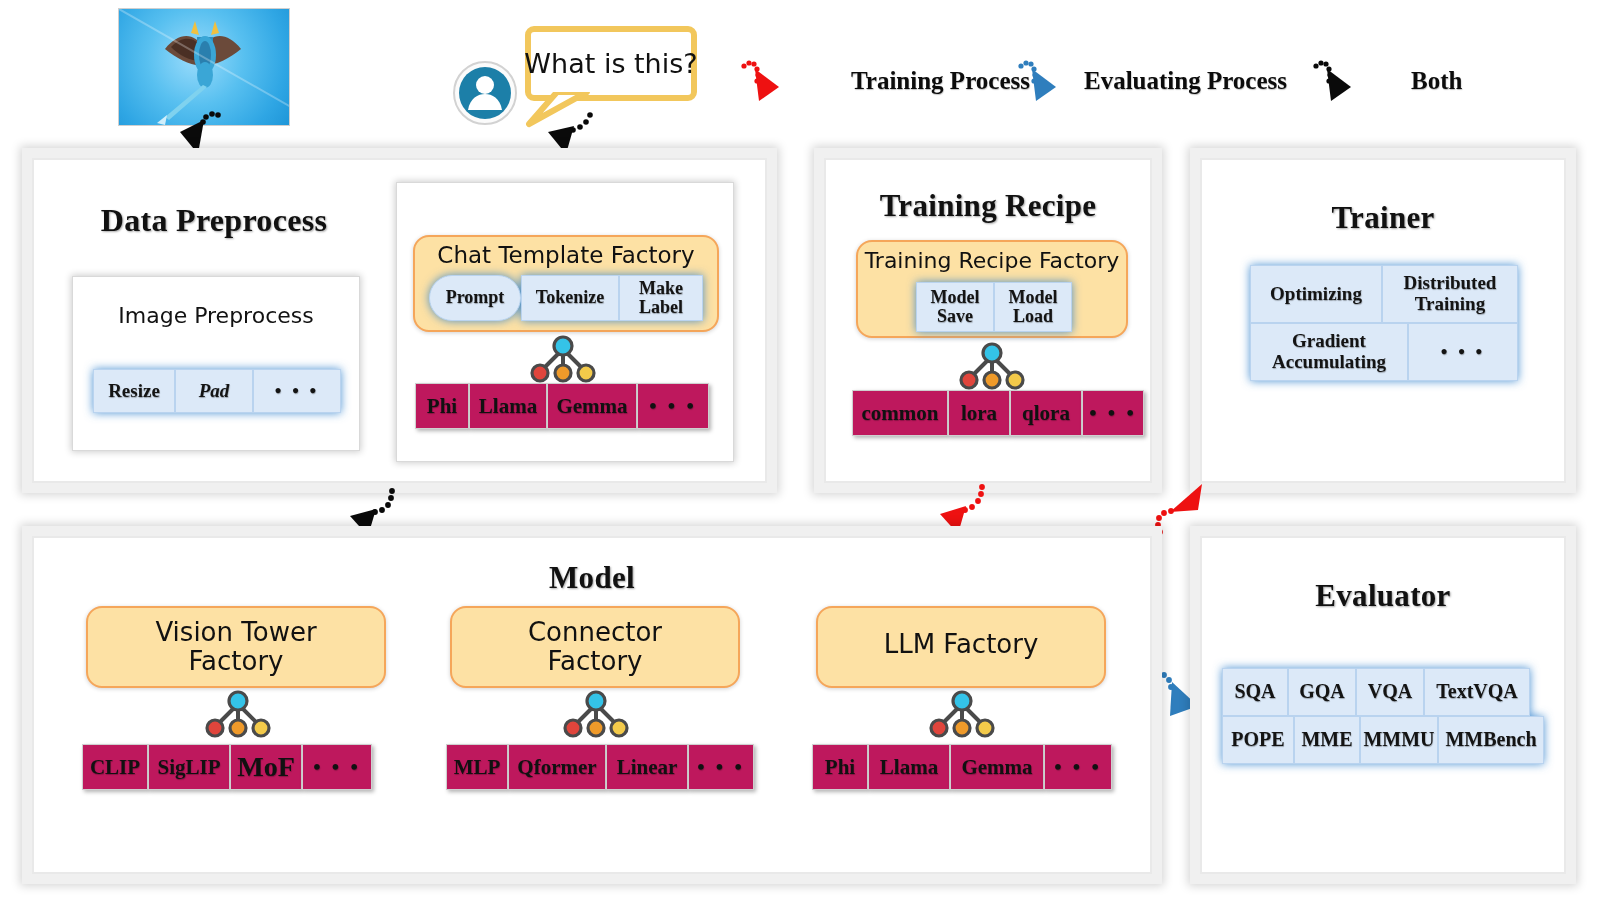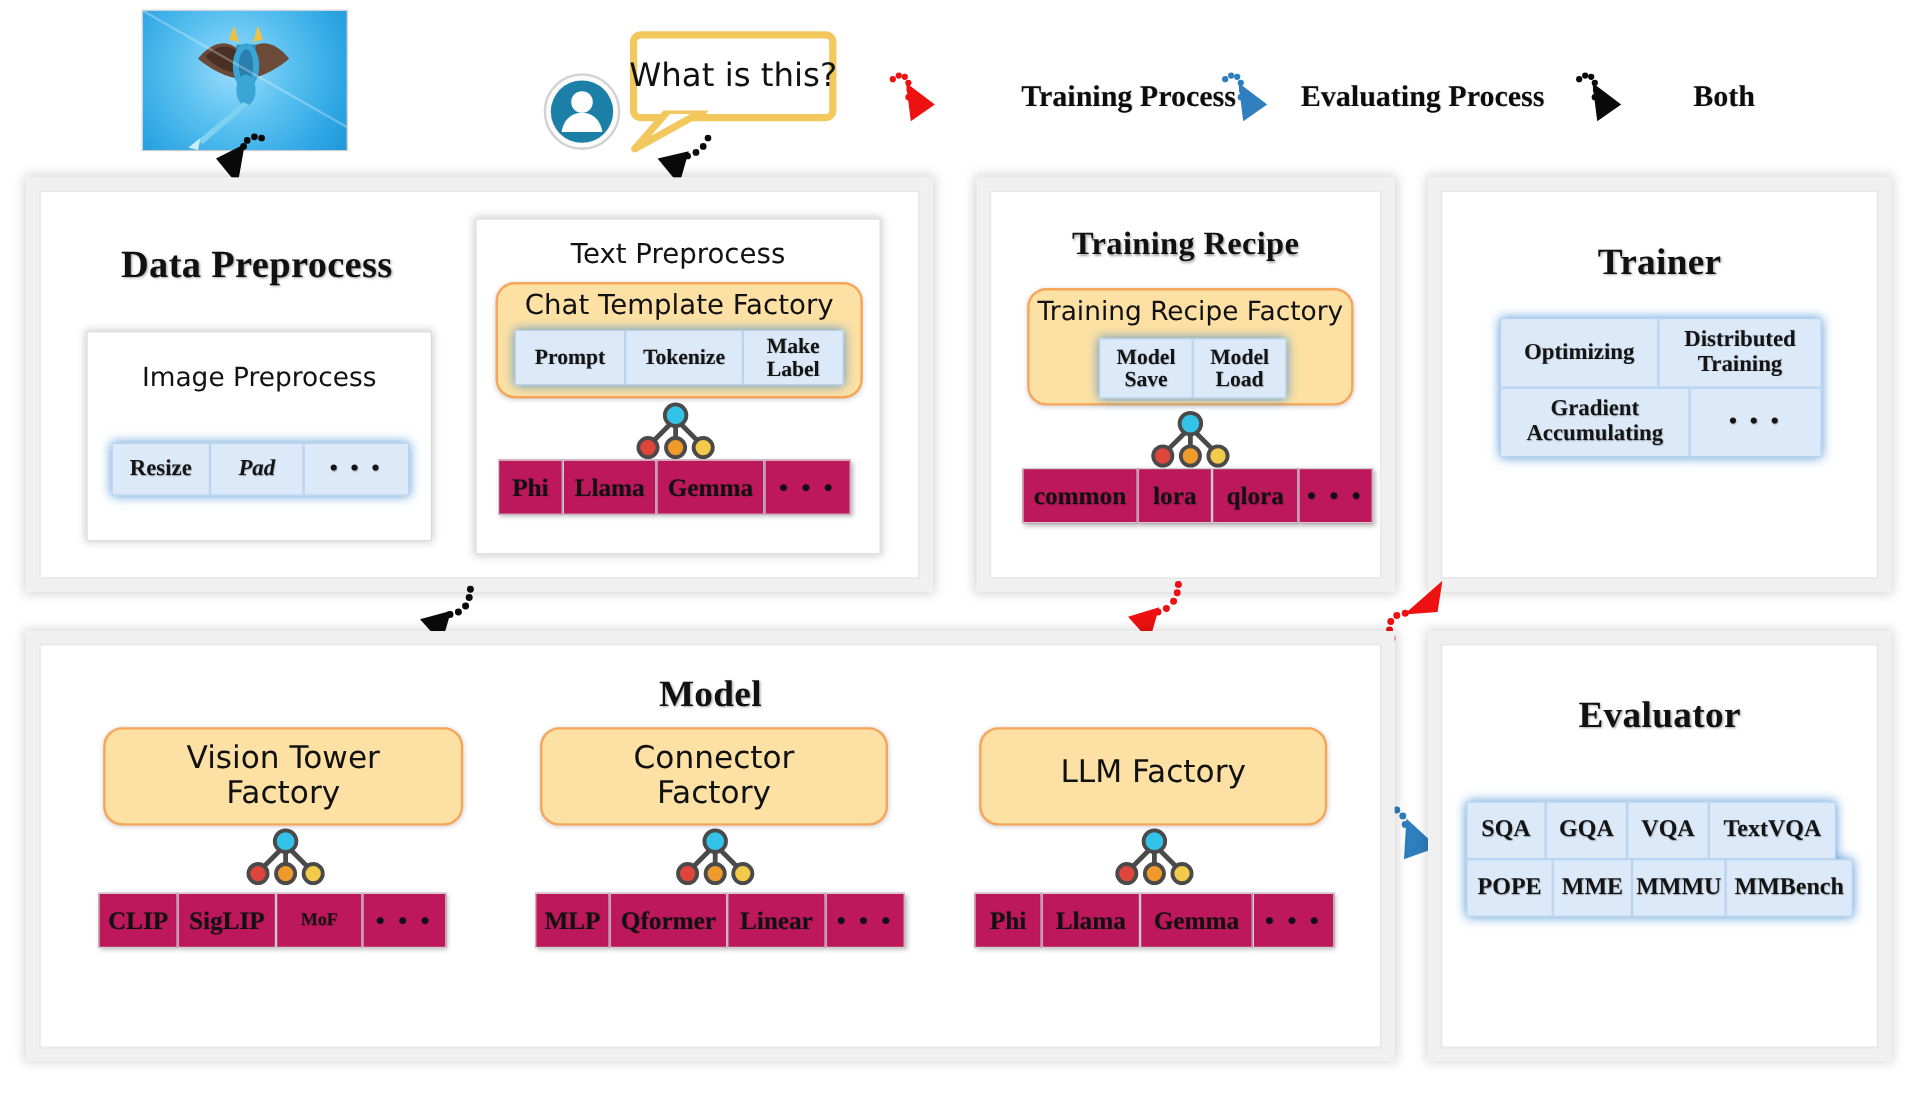--- a/index.html
+++ b/index.html
@@ -235,26 +235,25 @@
       <div class="card" style="left:38px; top:116px; width:288px; height:175px;">
         <div class="title-sans" style="top:26px; font-size:22px;">Image Preprocess</div>
         <div class="bluewrap" style="left:20px; top:92px;">
           <div class="chip-blue" style="width:82px; height:44px; font-size:19px;">Resize</div>
           <div class="chip-blue" style="width:78px; height:44px; font-size:19px;font-style:italic;">Pad</div>
           <div class="chip-blue dots" style="width:88px; height:44px; font-size:19px;">• • •</div>
         </div>
       </div>
 
       <div class="card" style="left:362px; top:22px; width:338px; height:280px;">
-        <div class="title-sans" style="top:16px; font-size:23px;">Text Preprocess</div>
 
         <div class="factory" style="left:16px; top:52px; width:306px; height:97px;">
           <div class="factory-label" style="top:6px; font-size:23px;">Chat Template Factory</div>
           <div class="bluewrap" style="left:14px; top:38px;">
-            <div class="chip-blue" style="width:92px; height:46px; font-size:18px;">Prompt</div>
+            <div class="chip-blue" style="width:92px; height:46px; font-size:18px;border-radius:23px;">Prompt</div>
             <div class="chip-blue" style="width:98px; height:46px; font-size:18px;">Tokenize</div>
             <div class="chip-blue" style="width:84px; height:46px; font-size:18px; white-space:pre-line;">Make
 Label</div>
           </div>
         </div>
 
         <svg class="tree" style="left:128px; top:150px;" width="76" height="52" viewBox="0 0 76 52">
           <g stroke="#4a4a4a" stroke-width="4" fill="none">
             <path d="M38,16 L16,38 M38,16 L38,38 M38,16 L60,38"></path>
           </g>
@@ -270,21 +269,21 @@
           <div class="chip-white" style="width:90px; height:46px; font-size:21px;">Gemma</div>
           <div class="chip-white dots" style="width:72px; height:46px; font-size:21px;">• • •</div>
         </div>
       </div>
 
     </div>
   </div>
 
   <div class="group" style="left:814px; top:148px; width:348px; height:345px;">
     <div class="inner">
-      <div class="title-serif" style="top:28px; font-size:27px;">Training Recipe</div>
+      <div class="title-serif" style="top:28px; font-size:31px;">Training Recipe</div>
 
       <div class="factory" style="left:30px; top:80px; width:272px; height:98px;">
         <div class="factory-label" style="top:7px; font-size:22px;">Training Recipe Factory</div>
         <div class="bluewrap" style="left:58px; top:40px;">
           <div class="chip-blue" style="width:78px; height:50px; font-size:18px; white-space:pre-line;">Model
 Save</div>
           <div class="chip-blue" style="width:78px; height:50px; font-size:18px; white-space:pre-line;">Model
 Load</div>
         </div>
       </div>
@@ -385,21 +384,21 @@
             <path d="M38,16 L16,38 M38,16 L38,38 M38,16 L60,38"></path>
           </g>
           <circle cx="38" cy="13" r="9" fill="#34c3e8" stroke="#4a4a4a" stroke-width="3.2"></circle>
           <circle cx="15" cy="40" r="8" fill="#e0453c" stroke="#4a4a4a" stroke-width="3.2"></circle>
           <circle cx="38" cy="40" r="8" fill="#ef9a2a" stroke="#4a4a4a" stroke-width="3.2"></circle>
           <circle cx="61" cy="40" r="8" fill="#f3ca4a" stroke="#4a4a4a" stroke-width="3.2"></circle>
         </svg>
         <div class="whitewrap" style="left:0; top:138px;">
           <div class="chip-white" style="width:66px; height:46px; font-size:21px;">CLIP</div>
           <div class="chip-white" style="width:82px; height:46px; font-size:21px;">SigLIP</div>
-          <div class="chip-white" style="width:72px; height:46px; font-size:15px;">MoF</div>
+          <div class="chip-white" style="width:72px; height:46px; font-size:28px;">MoF</div>
           <div class="chip-white dots" style="width:70px; height:46px; font-size:21px;">• • •</div>
         </div>
       </div>
 
       <div style="position:absolute; left:412px; top:68px; width:310px;">
         <div class="factory" style="left:4px; top:0; width:290px; height:82px;">
           <div class="factory-label" style="top:10px; font-size:26px; white-space:pre-line;">Connector
 Factory</div>
         </div>
         <svg class="tree" style="left:112px; top:82px;" width="76" height="52" viewBox="0 0 76 52">

